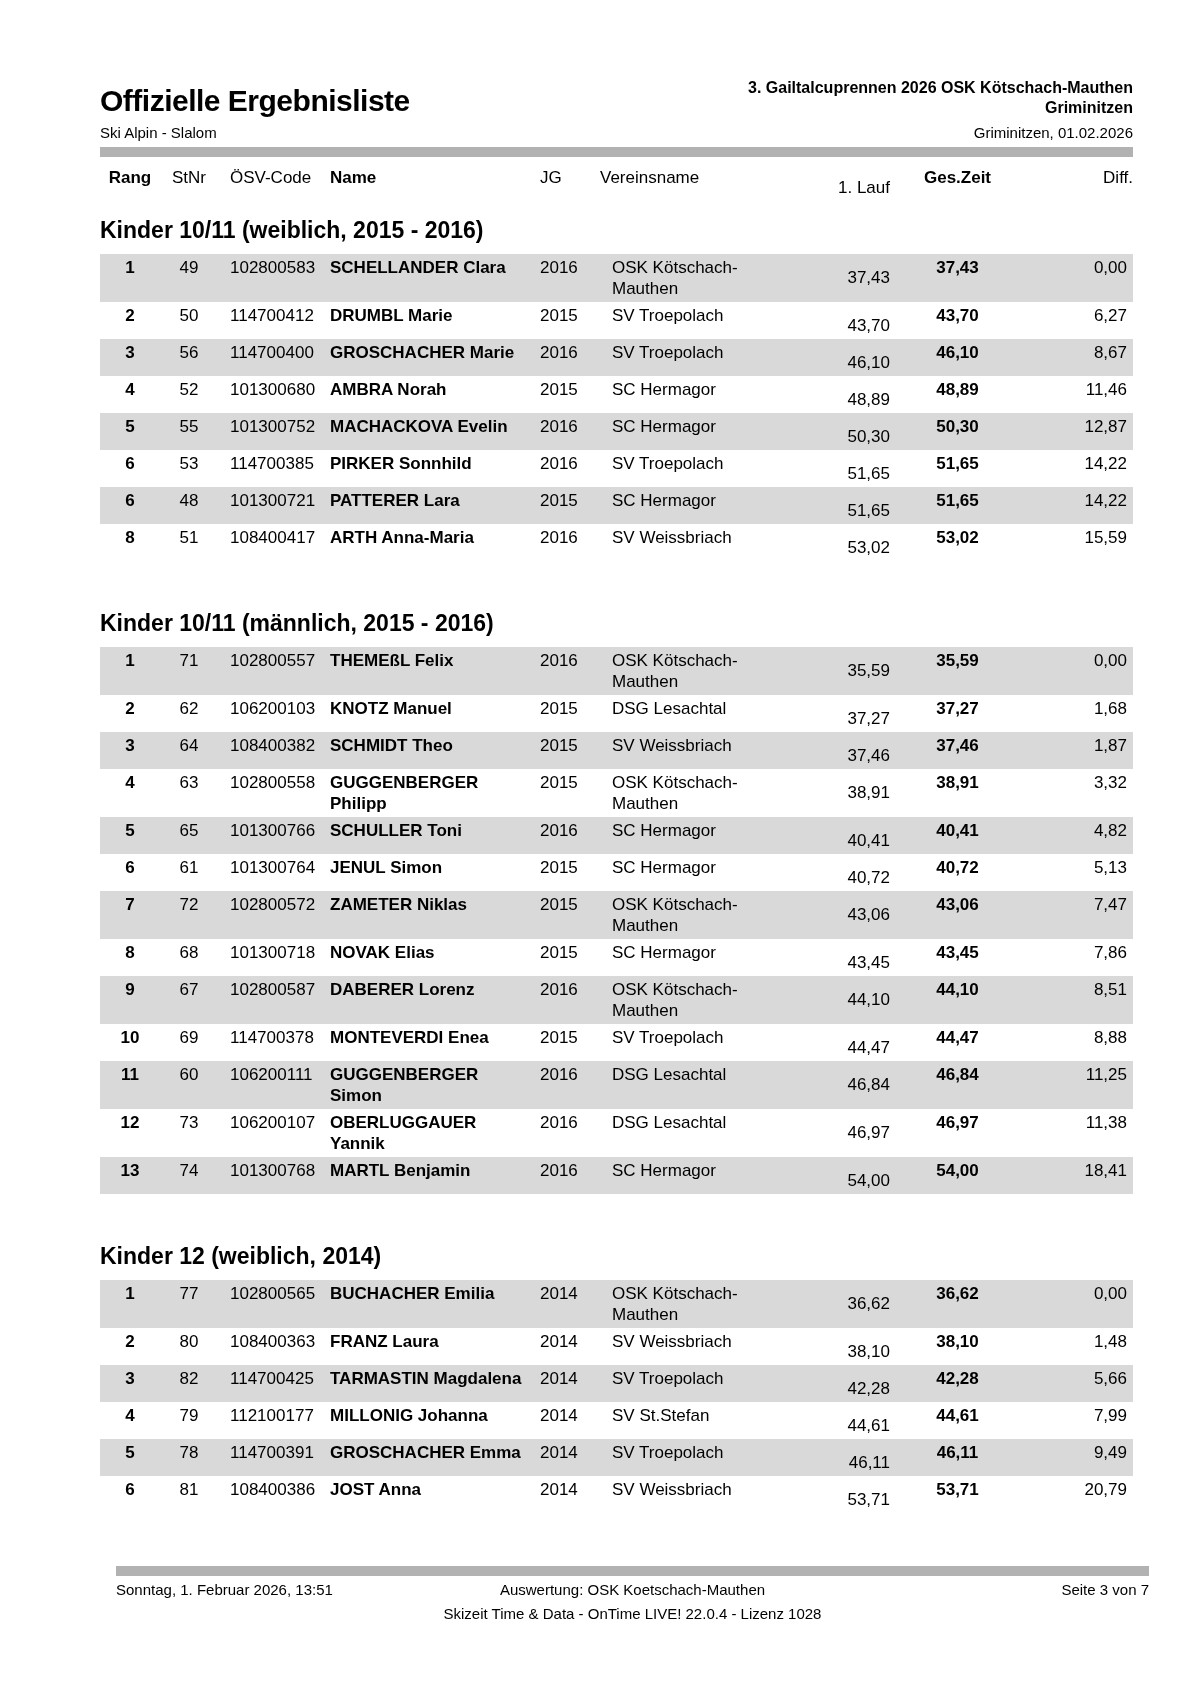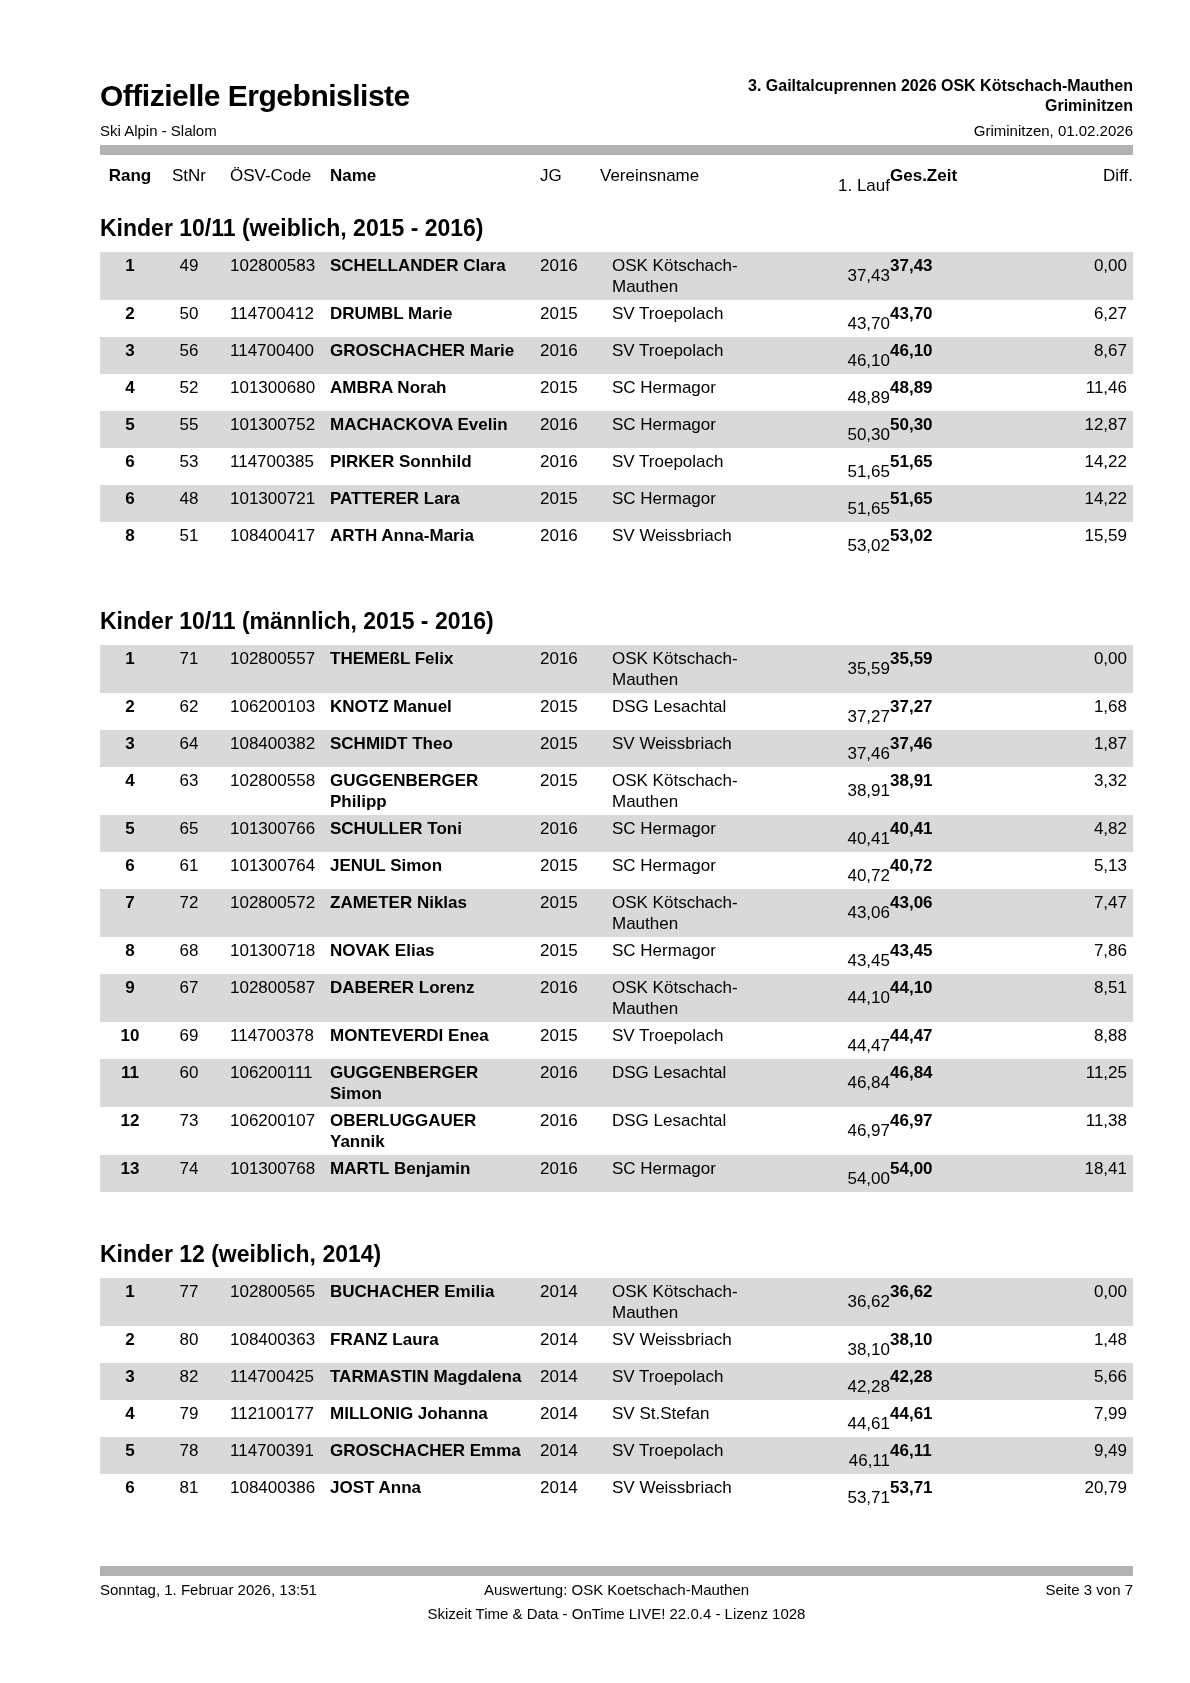--- a/index.html
+++ b/index.html
@@ -3,47 +3,47 @@
 <meta charset="utf-8">
 <style>
   html,body{margin:0;padding:0;}
   body{
     width:1190px;height:1683px;position:relative;background:#ffffff;
     font-family:"Liberation Sans","DejaVu Sans",sans-serif;color:#000;
     overflow:hidden;
   }
   .content{position:absolute;left:100px;top:0;width:1033px;}
   
-  .head-row{display:flex;justify-content:space-between;align-items:center;padding-top:52px;margin-top:24px;}
+  .head-row{display:flex;justify-content:space-between;align-items:flex-end;padding-top:78px;}
   .page-title{font-size:30px;font-weight:bold;line-height:34px;letter-spacing:-0.5px;}
   .event-block{text-align:right;font-weight:bold;font-size:16px;line-height:20px;}
   .sub-row{display:flex;justify-content:space-between;margin-top:5px;font-size:15px;line-height:19px;}
   .sep-bar{height:10px;background:#b2b2b2;margin-top:5px;}
   
   .grid{display:grid;grid-template-columns:60px 58px 112px 210px 60px 170px 120px 135px 108px;}
   .cell{padding:3px 0;line-height:21px;font-size:17px;}
   .c-rang{text-align:center;font-weight:bold;}
   .c-stnr{text-align:center;}
   .c-code{text-align:left;padding-left:12px;}
   .c-name{text-align:left;font-weight:bold;white-space:pre-line;padding-right:6px;}
   .c-jg{text-align:left;}
   .c-verein{text-align:left;padding-left:12px;white-space:pre-line;}
   .c-lauf1{text-align:right;margin-top:10px;}
-  .c-ges{text-align:left;font-weight:bold;}
+  .c-ges{text-align:center;font-weight:bold;}
   .c-diff{text-align:right;padding-right:6px;}
   .colheader{margin-top:4px;}
   .colheader .cell{padding:6px 0 4px 0;font-weight:normal;}
   .colheader .c-rang,.colheader .c-name,.colheader .c-ges{font-weight:bold;}
   .colheader .c-code{padding-left:12px;}
   
   .section-heading{font-size:23px;font-weight:bold;line-height:28px;margin:48px 0 10px 0;}
   .section-heading:first-child{margin-top:14px;}
   .row.shade{background:#d9d9d9;}
   
-  .footer{position:absolute;left:100px;width:1033px;top:1566px;}
+  .footer{position:absolute;left:116px;width:1033px;top:1566px;}
   .footer-bar{height:10px;background:#b2b2b2;}
   .footer-line{display:flex;justify-content:space-between;font-size:15px;line-height:19px;margin-top:4px;}
   .footer-line .mid{flex:1;text-align:center;}
   .footer-line .left,.footer-line .right{min-width:240px;}
   .footer-line .right{text-align:right;}
   .footer-soft{text-align:center;font-size:15px;line-height:19px;margin-top:5px;}
 </style>
 </head>
 <body>
 

